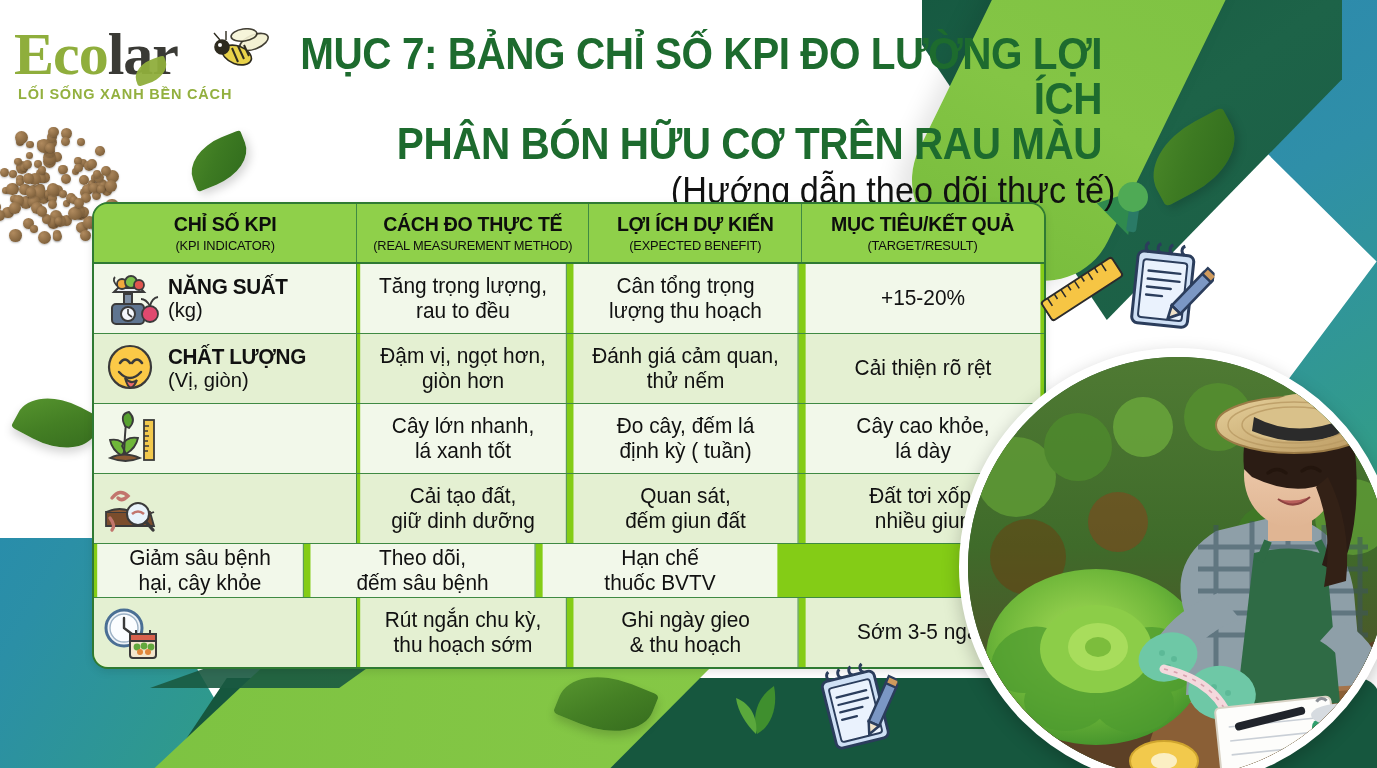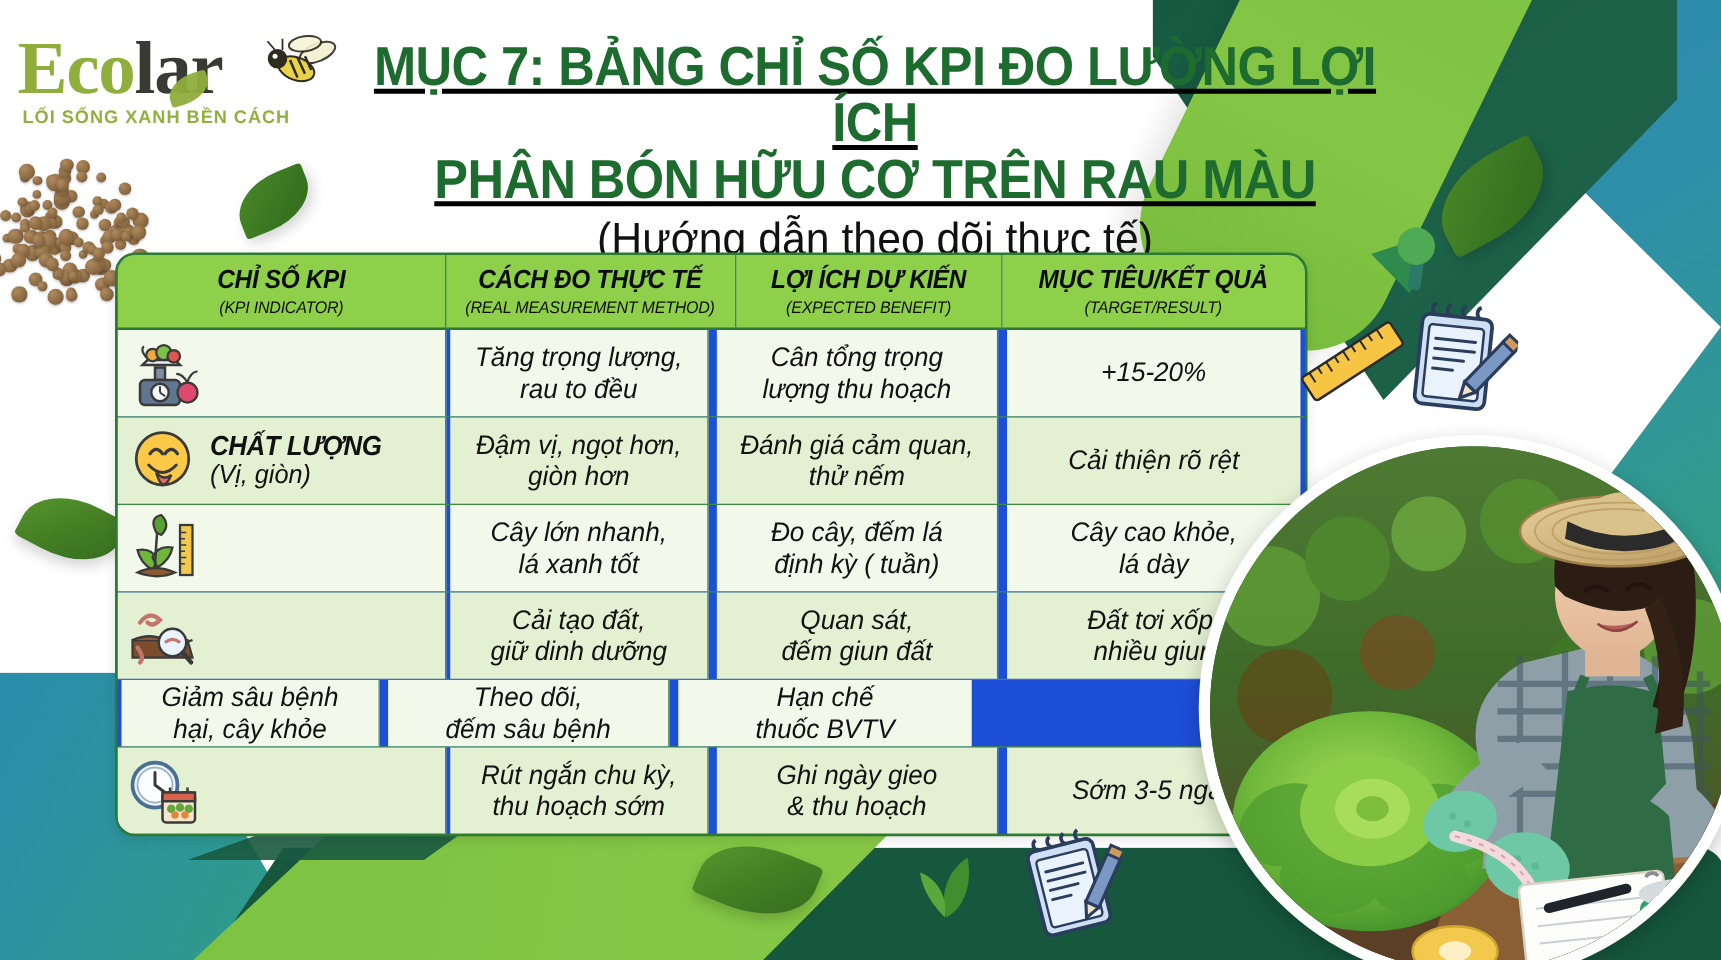--- a/index.html
+++ b/index.html
@@ -84,38 +84,37 @@
   .logo-word{font-family:"Liberation Serif", serif;font-weight:bold;font-size:60px;line-height:1;letter-spacing:-1px;}
   .logo-word .eco{color:#8fae3c;}
   .logo-word .lar{color:#3a3a35;}
   .logo-tag{font-family:"Liberation Sans", sans-serif;font-weight:bold;font-size:14.5px;
     letter-spacing:.8px;color:#93b03f;margin-top:2px;padding-left:4px;}
   .logo-leafdot{position:absolute;left:120px;top:36px;width:34px;height:22px;
     background:#8fae3c;border-radius:70% 10% 70% 10%;transform:rotate(-18deg);opacity:.95;}
   .bee{position:absolute;left:196px;top:4px;width:62px;height:50px;}
 
   
-  .title-wrap{position:absolute;left:250px;top:32px;width:900px;text-align:center;text-decoration:underline;}
+  .title-wrap{position:absolute;left:238px;top:32px;width:900px;text-align:right;}
   .title-l1,.title-l2{
     font-family:"Liberation Sans", sans-serif;font-weight:bold;
     color:#1d6b2e;font-size:44px;line-height:1.02;letter-spacing:-0.5px;
     transform:scaleX(.92);transform-origin:center;
   }
   .title-sub{
     font-family:"Liberation Sans", sans-serif;font-weight:normal;color:#111;
     font-size:36px;line-height:1.1;margin-top:4px;transform:scaleX(.95);
   }
 
   
   .table{
     position:absolute;left:92px;top:202px;width:950px;
     border:2px solid #2f7a33;border-radius:16px;overflow:hidden;
     box-shadow:0 3px 9px rgba(0,0,0,.10);
-    background:#1d4ed8;
-    font-style:italic;
+    background:#84cc16;
   }
   .row{display:flex;}
   .thead .cell{
     background:#8fd04a;color:#0d0d0d;text-align:center;
     padding:8px 6px 9px;
   }
   .thead .cell .t1{font-weight:bold;font-size:21px;letter-spacing:-.3px;transform:scaleX(.93);display:block;}
   .thead .cell .t2{font-weight:normal;font-size:13.5px;letter-spacing:-.2px;display:block;margin-top:2px;transform:scaleX(.95);}
   .thead{border-bottom:2px solid #2f7a33;}
 
@@ -368,20 +367,24 @@
       <circle cx="39" cy="15" r="5" fill="#e0554f"></circle>
                   <path d="M17 16 q-5 -6 -2 -9" fill="none"></path>
     </g>
     <g stroke="#3a3a3a" stroke-width="1.8">
                   <circle cx="50" cy="44" r="8" fill="#e0496f"></circle>
       <path d="M50 36 q2 -8 8 -9" fill="none"></path>
                   <path d="M50 36 q-4 -7 -9 -7" fill="none"></path>
                 </g>
               </svg>
             </span>
+            <span class="kpi-txt">
+              <span class="kpi-name">NĂNG SUẤT</span>
+              <span class="kpi-sub">(kg)</span>
+            </span>
           </div>
           <div class="cell c2 txt-cell" style="white-space: pre-line;">Tăng trọng lượng,
 rau to đều</div>
           <div class="cell c3 txt-cell" style="white-space: pre-line;">Cân tổng trọng
 lượng thu hoạch</div>
           <div class="cell c4 txt-cell" style="white-space: pre-line;">+15-20%</div>
         </div>
         <div class="row even">
           <div class="cell c1 kpi-cell">
             <span class="kpi-ico">

